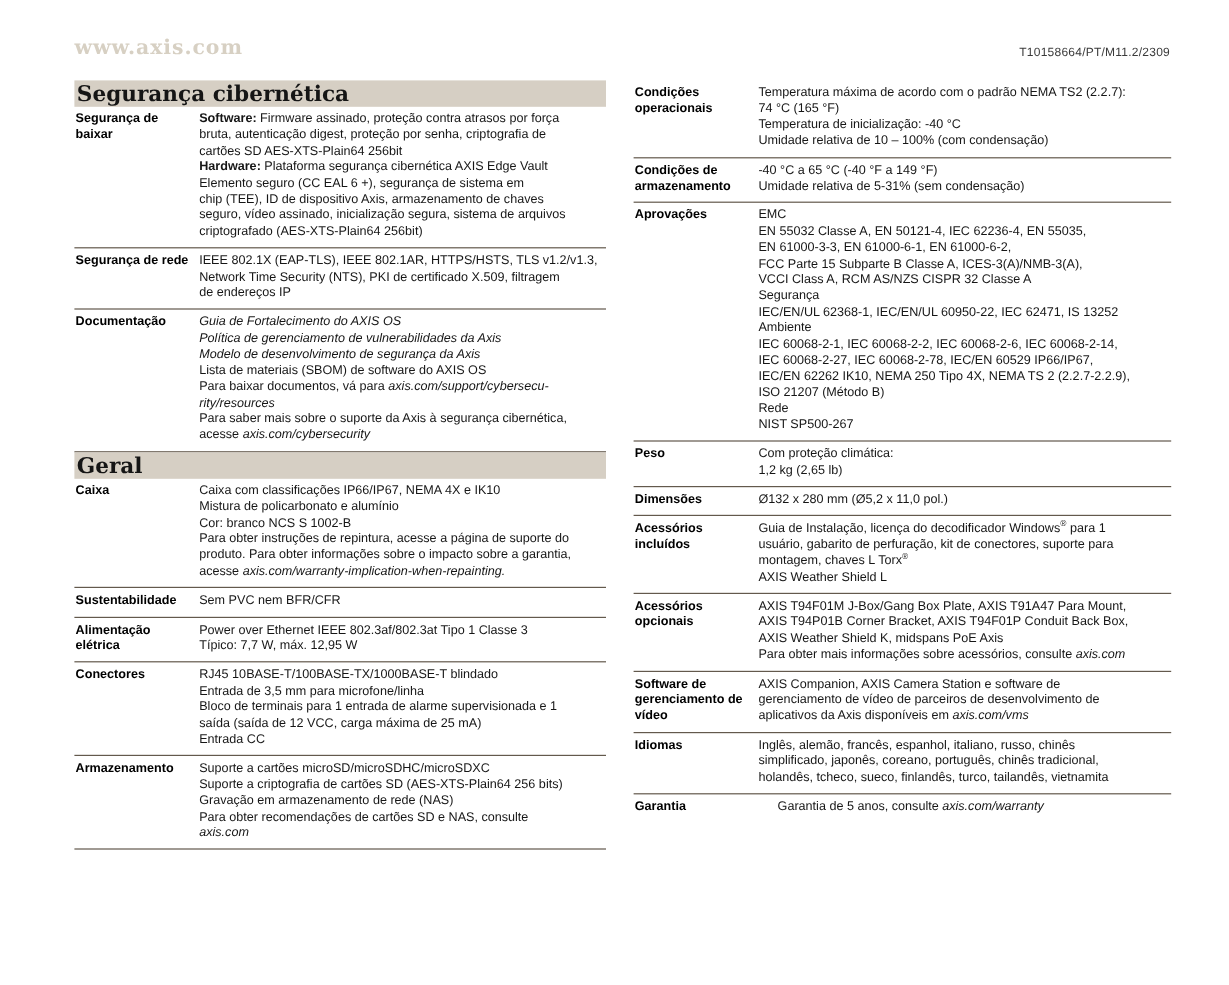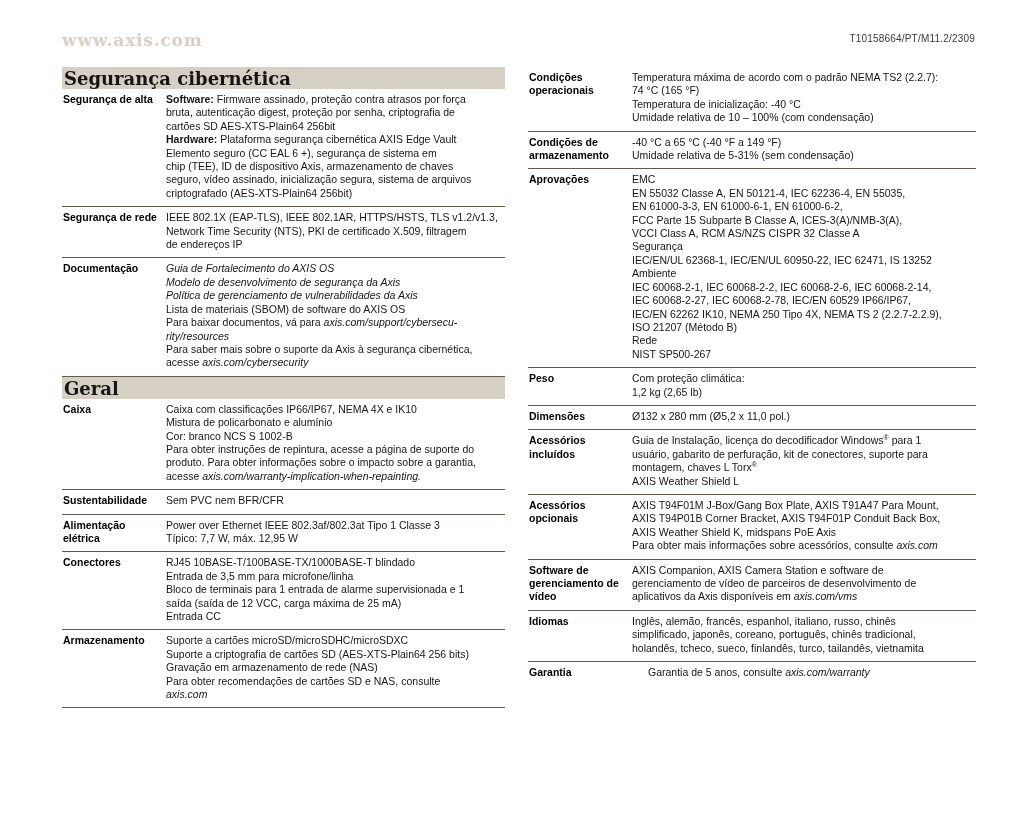--- a/index.html
+++ b/index.html
@@ -4,21 +4,21 @@
 <style>
   * { margin:0; padding:0; box-sizing:border-box; }
   html,body { background:#ffffff; }
   body {
     width:1024px; height:821px; overflow:hidden;
     font-family:"Liberation Sans", sans-serif;
     color:#111;
   }
   .page { position:relative; width:1024px; height:821px; }
   .page-header {
-    display:flex; justify-content:space-between; align-items:flex-start;
+    display:flex; justify-content:space-between; align-items:flex-end;
     padding:30px 49px 0 62px;
   }
   .logo {
     font-family:"DejaVu Serif", serif; font-weight:bold;
     font-size:17px; letter-spacing:0.8px;
     color:var(--logo-color);
   }
   .doc-number { font-size:10px; color:#3a3a3a; margin-top:3px; letter-spacing:0.2px; }
   .columns { display:flex; gap:23px; padding:17px 0 0 62px; align-items:flex-start; }
   .col { display:block; }
@@ -54,21 +54,21 @@
 <div class="page">
   <div class="page-header">
     <div class="logo">www.axis.com</div>
     <div class="doc-number">T10158664/PT/M11.2/2309</div>
   </div>
   <div class="columns">
     <div class="col col-left" id="col-left">
         <div class="section-bar">Segurança cibernética</div>
         <div class="spec-table">
           <div class="spec-row">
-            <div class="spec-label">Segurança de alta</div>
+            <div class="spec-label">Segurança de baixar</div>
             <div class="spec-value">
               <div class="spec-line"><span class="bd">Software:</span><span> Firmware assinado, proteção contra atrasos por força</span></div>
               <div class="spec-line"><span>bruta, autenticação digest, proteção por senha, criptografia de</span></div>
               <div class="spec-line"><span>cartões SD AES-XTS-Plain64 256bit</span></div>
               <div class="spec-line"><span class="bd">Hardware:</span><span> Plataforma segurança cibernética AXIS Edge Vault</span></div>
               <div class="spec-line"><span>Elemento seguro (CC EAL 6 +), segurança de sistema em</span></div>
               <div class="spec-line"><span>chip (TEE), ID de dispositivo Axis, armazenamento de chaves</span></div>
               <div class="spec-line"><span>seguro, vídeo assinado, inicialização segura, sistema de arquivos</span></div>
               <div class="spec-line"><span>criptografado (AES-XTS-Plain64 256bit)</span></div>
             </div>
@@ -78,22 +78,22 @@
             <div class="spec-value">
               <div class="spec-line"><span>IEEE 802.1X (EAP-TLS), IEEE 802.1AR, HTTPS/HSTS, TLS v1.2/v1.3,</span></div>
               <div class="spec-line"><span>Network Time Security (NTS), PKI de certificado X.509, filtragem</span></div>
               <div class="spec-line"><span>de endereços IP</span></div>
             </div>
           </div>
           <div class="spec-row">
             <div class="spec-label">Documentação</div>
             <div class="spec-value">
               <div class="spec-line"><span class="it">Guia de Fortalecimento do AXIS OS</span></div>
+              <div class="spec-line"><span class="it">Política de gerenciamento de vulnerabilidades da Axis</span></div>
               <div class="spec-line"><span class="it">Modelo de desenvolvimento de segurança da Axis</span></div>
-              <div class="spec-line"><span class="it">Política de gerenciamento de vulnerabilidades da Axis</span></div>
               <div class="spec-line"><span>Lista de materiais (SBOM) de software do AXIS OS</span></div>
               <div class="spec-line"><span>Para baixar documentos, vá para </span><span class="it">axis.com/support/cybersecu-</span></div>
               <div class="spec-line"><span class="it">rity/resources</span></div>
               <div class="spec-line"><span>Para saber mais sobre o suporte da Axis à segurança cibernética,</span></div>
               <div class="spec-line"><span>acesse </span><span class="it">axis.com/cybersecurity</span></div>
             </div>
           </div>
         </div>
         <div class="section-bar">Geral</div>
         <div class="spec-table">

